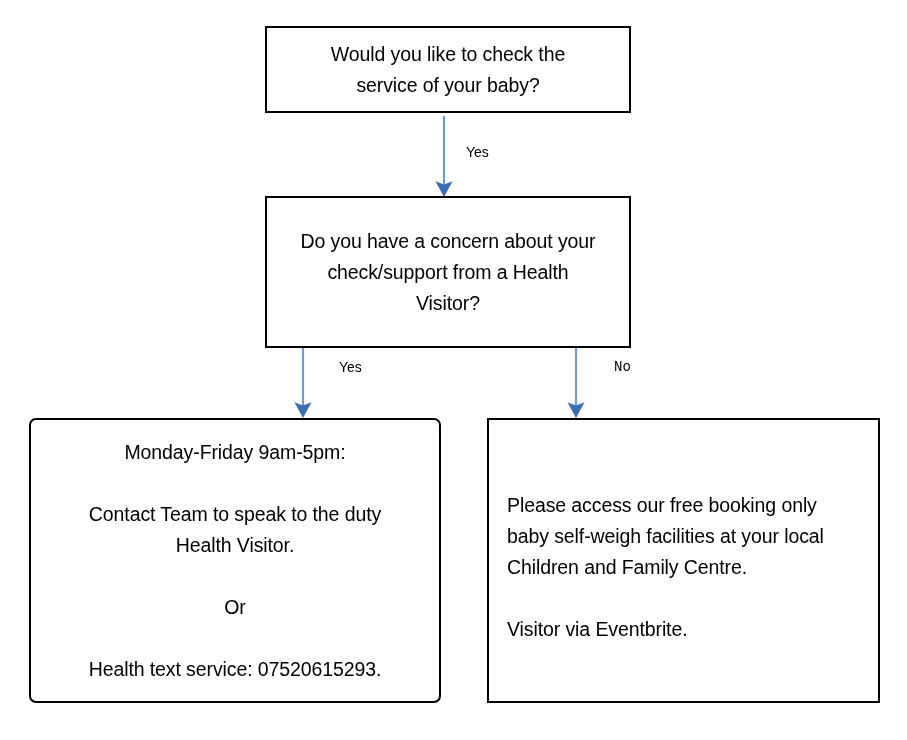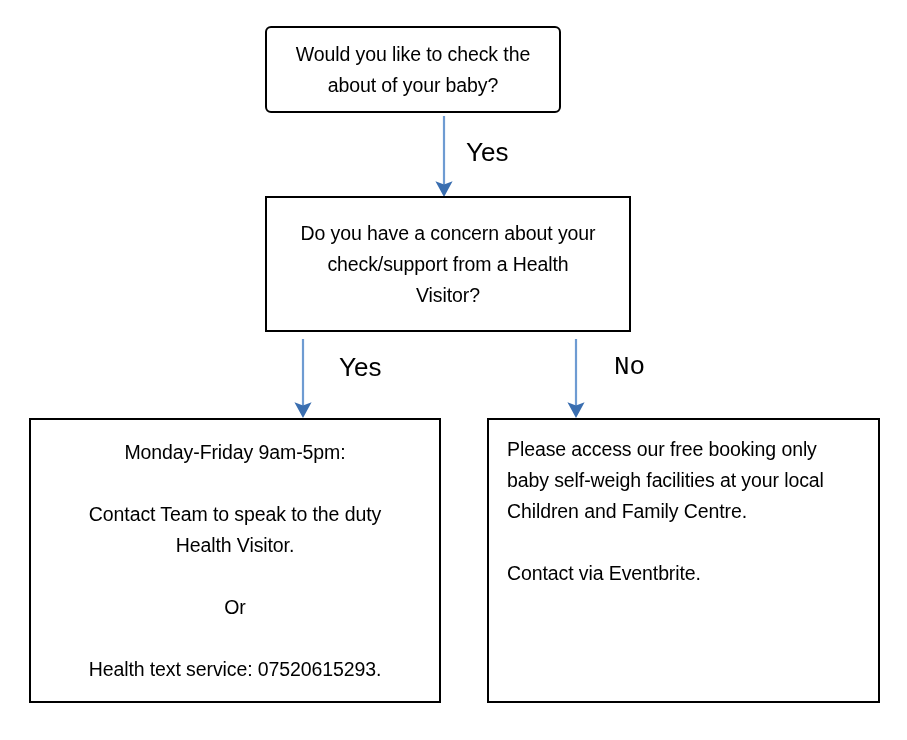--- a/index.html
+++ b/index.html
@@ -41,58 +41,58 @@
     white-space: pre-wrap;
   }
 
   .centered .line { text-align: center; }
   .leftal .line  { text-align: left; }
 
   
   #node-start {
     left: 265px;
     top: 26px;
-    width: 296px;
+    width: 366px;
     height: 87px;
     padding: 0 14px;
-    border-radius: 6px;
   }
 
   #node-concern {
     left: 265px;
     top: 196px;
     width: 366px;
-    height: 136px;
+    height: 152px;
     padding: 0 8px;
   }
 
   #node-contact-hv {
     left: 29px;
     top: 418px;
     width: 412px;
     height: 285px;
     padding: 0 16px;
+    border-radius: 7px;
   }
 
   #node-self-weigh {
     left: 487px;
     top: 418px;
     width: 393px;
     height: 285px;
     padding: 0 18px;
-    justify-content: flex-start;
+    justify-content: center;
   }
   #node-self-weigh .blockpad { height: 14px; }
 
   .para-gap { height: 31px; }
 
   
   .edge-label {
     position: absolute;
-    font-size: 26px;
+    font-size: 14px;
     line-height: 22px;
     color: #000000;
     white-space: nowrap;
   }
   #label-yes-1 { left: 466px; top: 141px; }
   #label-yes-2 { left: 339px; top: 356px; }
   #label-no-1  { left: 614px; top: 356px; font-family: Liberation Mono, monospace; }
 
   
   #arrows {
@@ -124,21 +124,21 @@
       <line x1="303" y1="339" x2="303" y2="409" stroke="#6E9BD2" stroke-width="2.2" marker-end="url(#arrowhead)"></line>
     </g>
 
     <g>
       <line x1="576" y1="339" x2="576" y2="409" stroke="#6E9BD2" stroke-width="2.2" marker-end="url(#arrowhead)"></line>
     </g>
   </svg>
 
   <div class="node centered" id="node-start">
     <div class="line">Would you like to check the</div>
-    <div class="line">about of your baby?</div>
+    <div class="line">service of your baby?</div>
   </div>
 
   <div class="edge-label" id="label-yes-1">Yes</div>
 
   <div class="node centered" id="node-concern">
     <div class="line">Do you have a concern about your</div>
     <div class="line">check/support from a Health</div>
     <div class="line">Visitor?</div>
   </div>
 
@@ -156,16 +156,16 @@
     <div class="para-gap"></div>
     <div class="line">Health text service: 07520615293.</div>
   </div>
 
   <div class="node leftal" id="node-self-weigh">
     <div class="blockpad"></div>
     <div class="line">Please access our free booking only</div>
     <div class="line">baby self-weigh facilities at your local</div>
     <div class="line">Children and Family Centre.</div>
     <div class="para-gap"></div>
-    <div class="line">Contact via Eventbrite.</div>
+    <div class="line">Visitor via Eventbrite.</div>
   </div>
 
 </div>
 
 </body></html>

